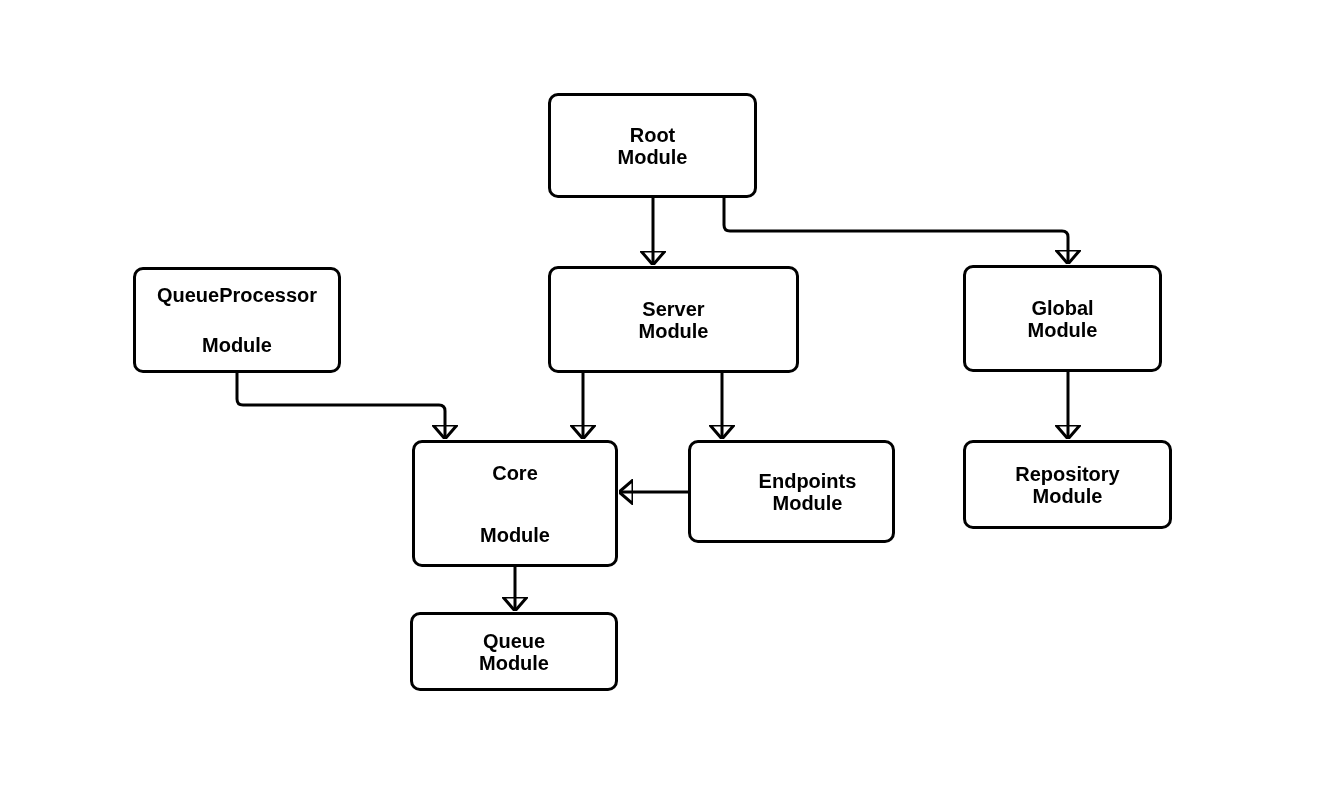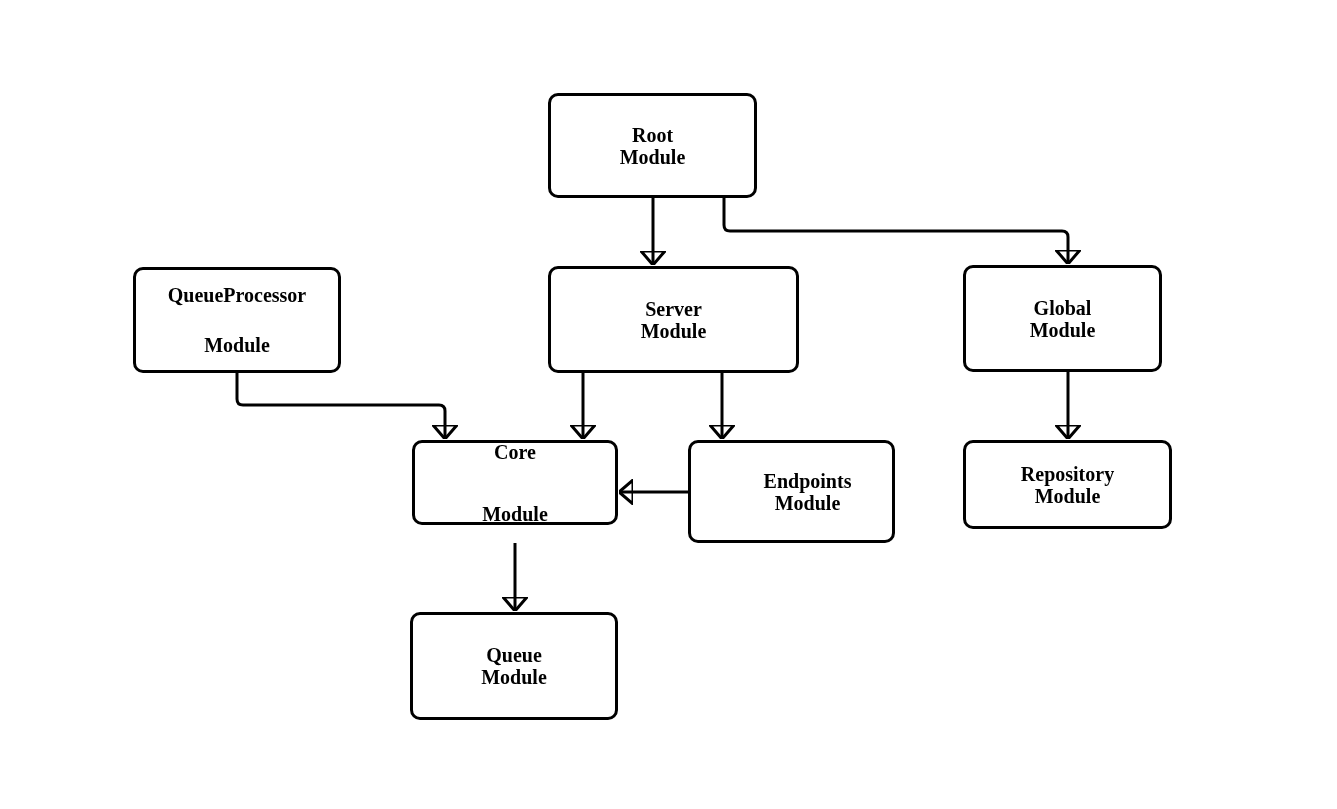--- a/index.html
+++ b/index.html
@@ -12,21 +12,21 @@
     margin: 0;
     padding: 0;
     background: var(--bg);
   }
   .canvas {
     position: relative;
     width: 1337px;
     height: 809px;
     background: var(--bg);
     overflow: hidden;
-    font-family: Liberation Serif, serif;
+    font-family: Liberation Sans, sans-serif;
   }
   .edges-layer {
     position: absolute;
     left: 0;
     top: 0;
     width: 1337px;
     height: 809px;
     pointer-events: none;
   }
   .edges-layer path {
@@ -48,24 +48,24 @@
     text-align: center;
     font-size: 20px;
     font-weight: bold;
     line-height: 22px;
     white-space: nowrap;
   }
   .node-root          { left: 548px; top:  93px; width: 209px; height: 105px; }
   .node-queueprocessor{ left: 133px; top: 267px; width: 208px; height: 106px; gap: 28px; }
   .node-server        { left: 548px; top: 266px; width: 251px; height: 107px; }
   .node-global        { left: 963px; top: 265px; width: 199px; height: 107px; }
-  .node-core          { left: 412px; top: 440px; width: 206px; height: 85px; gap: 40px; }
+  .node-core          { left: 412px; top: 440px; width: 206px; height: 127px; gap: 40px; }
   .node-endpoints     { left: 688px; top: 440px; width: 207px; height: 103px; padding-left: 32px; }
   .node-repository    { left: 963px; top: 440px; width: 209px; height: 89px; }
-  .node-queue         { left: 410px; top: 612px; width: 208px; height: 108px; }
+  .node-queue         { left: 410px; top: 612px; width: 208px; height: 79px; }
 </style>
 </head>
 <body>
 
 <div class="canvas">
 
   <svg class="edges-layer" width="1337" height="809" viewBox="0 0 1337 809" xmlns="http://www.w3.org/2000/svg">
     <defs>
       <marker id="arrow" markerUnits="userSpaceOnUse" markerWidth="14" markerHeight="26" refX="13" refY="13" orient="auto">
         <path d="M0,1 L14,13 L0,25 Z" fill="#000000" stroke="none"></path>

